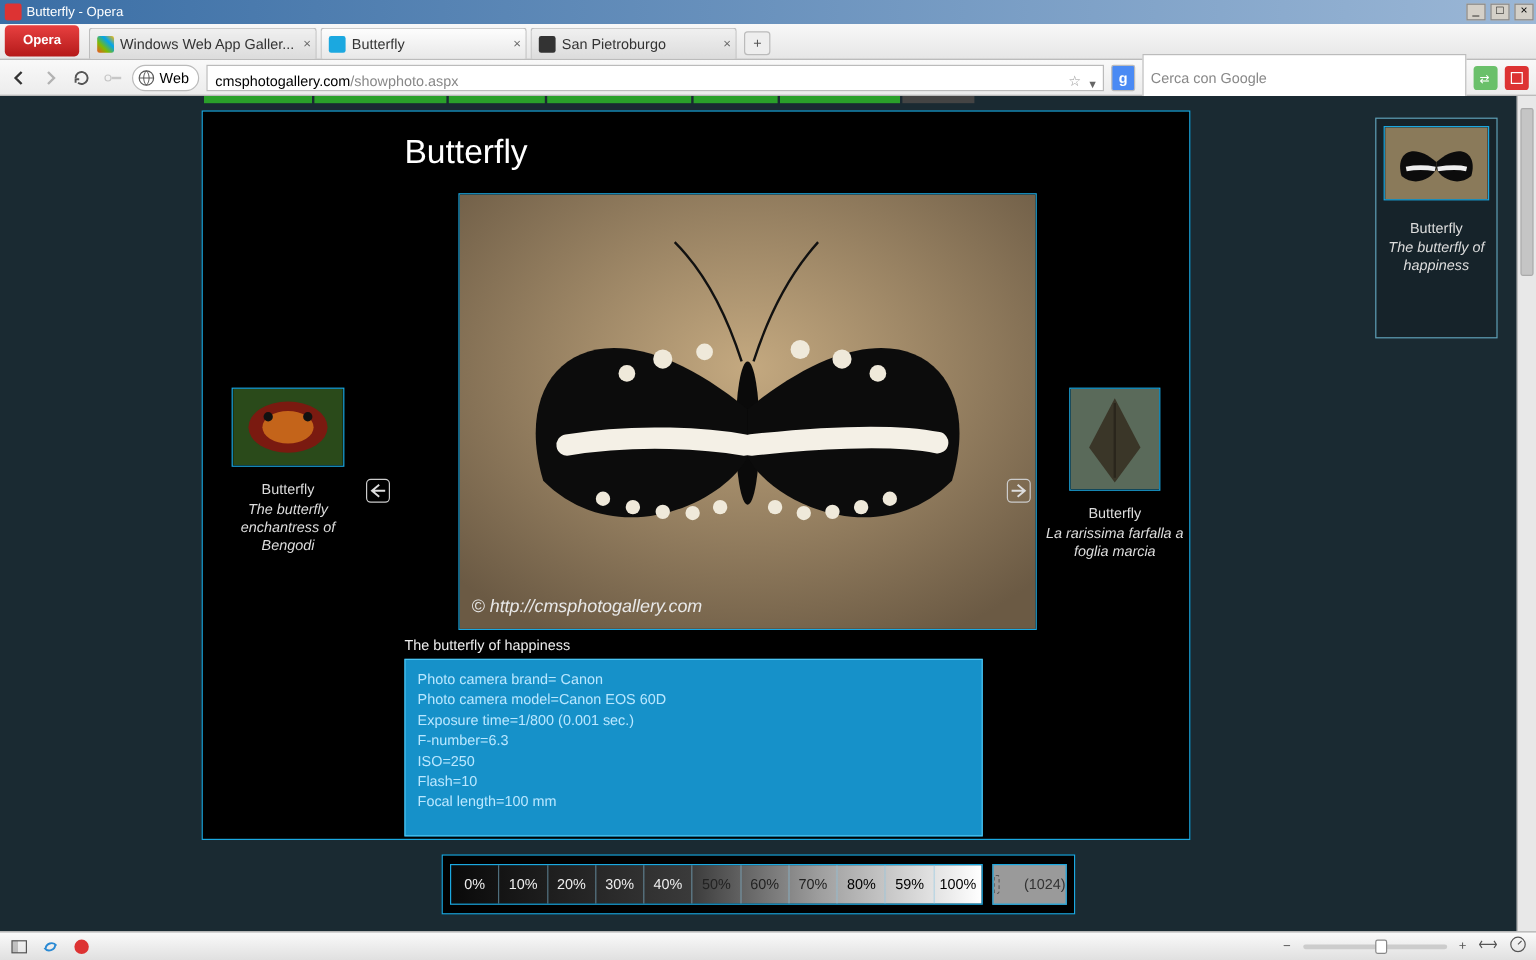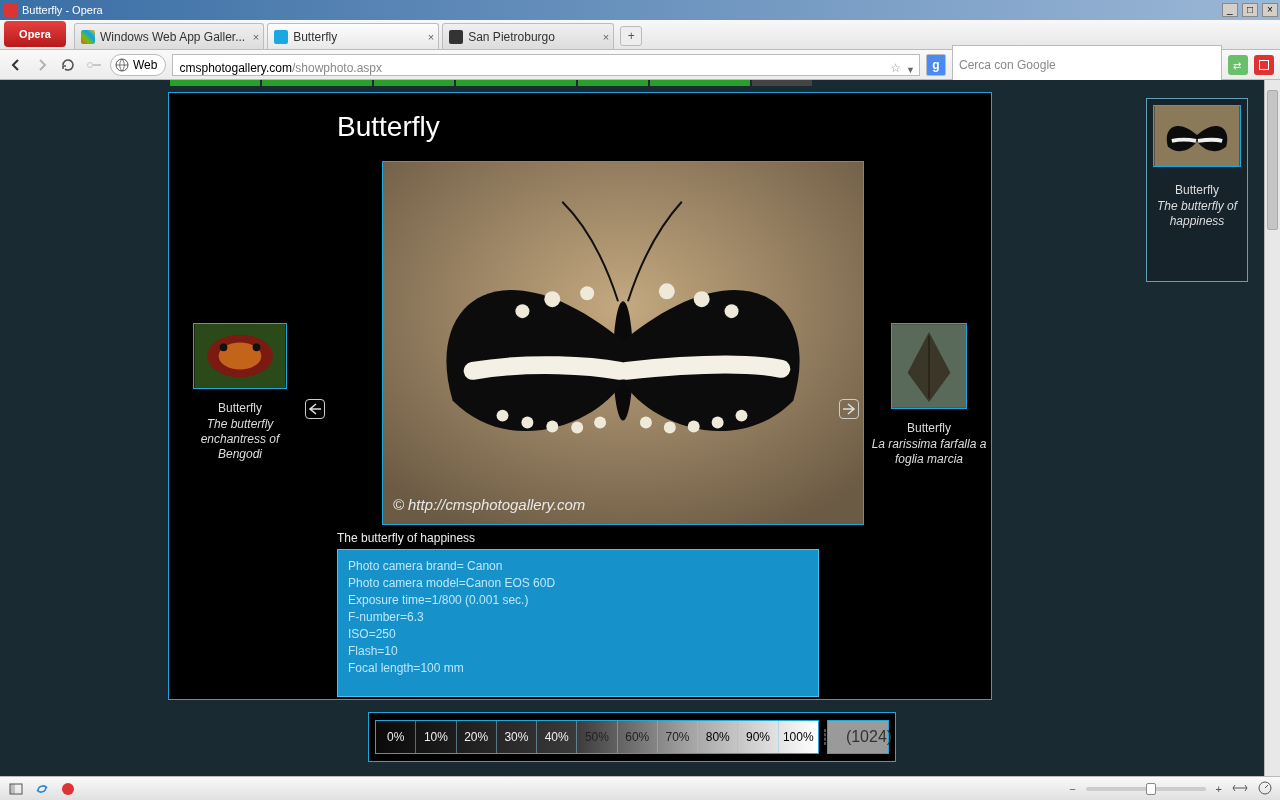--- a/index.html
+++ b/index.html
@@ -153,21 +153,21 @@
   }
   .zcell { flex:1; display:flex;align-items:center;justify-content:center; font-size:12px; border-right:1px solid rgba(138,200,230,0.5);}
   .zcell:last-child{border-right:none;text-align:right;}
   .zcell.dark { color:#eee;}
   .zcell.mid { color:#222;}
   .zcell.light { color:#000;}
   .zoom-aux {
     width:62px; height:34px; margin-left:8px;
     border:1px solid #1ba8e0; background:#9a9a9a;
     display:flex;align-items:center;justify-content:center; gap:20px;
-    color:#333; font-size:16px;
+    color:#333; font-size:12px;
   }
   .zoom-aux .ic { width:16px;height:16px; border:1px dashed #555; border-radius:2px;}
   
   .taskbar {
     position:absolute; left:0; right:0; bottom:0; height:24px;
     background: linear-gradient(#fafafa,#e0e0e0);
     border-top:1px solid #bbb;
     display:flex; align-items:center; justify-content:space-between;
     padding:0 8px; font-size:11px; color:#555;
   }
@@ -393,21 +393,21 @@
     <div class="zoom-inner" mixed="">
       <div class="zcell dark">0%</div>
       <div class="zcell dark">10%</div>
       <div class="zcell dark">20%</div>
       <div class="zcell dark">30%</div>
       <div class="zcell dark">40%</div>
       <div class="zcell mid">50%</div>
       <div class="zcell mid">60%</div>
       <div class="zcell mid">70%</div>
       <div class="zcell light">80%</div>
-      <div class="zcell light">90%</div>
+      <div class="zcell light">59%</div>
       <div class="zcell light">100%</div>
     </div>
     <div class="zoom-aux">
       <span class="ic"></span>
       <span>(1024)</span>
     </div>
   </div>
 
 </div>
 

